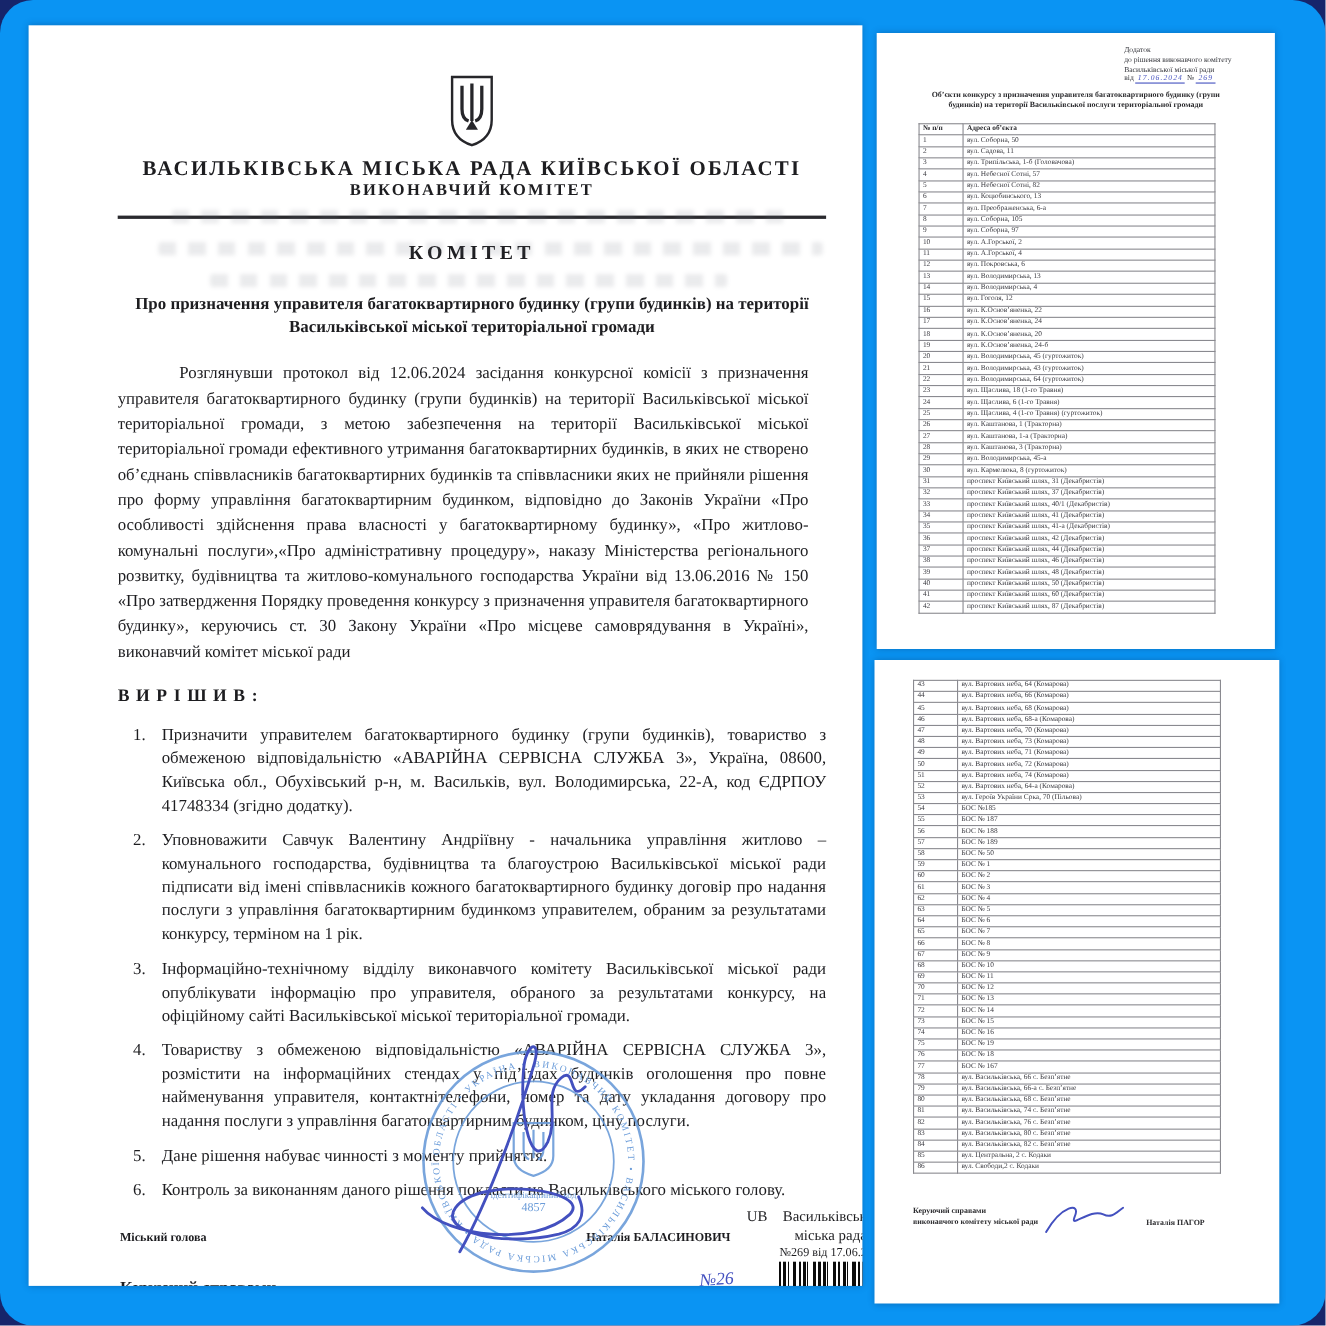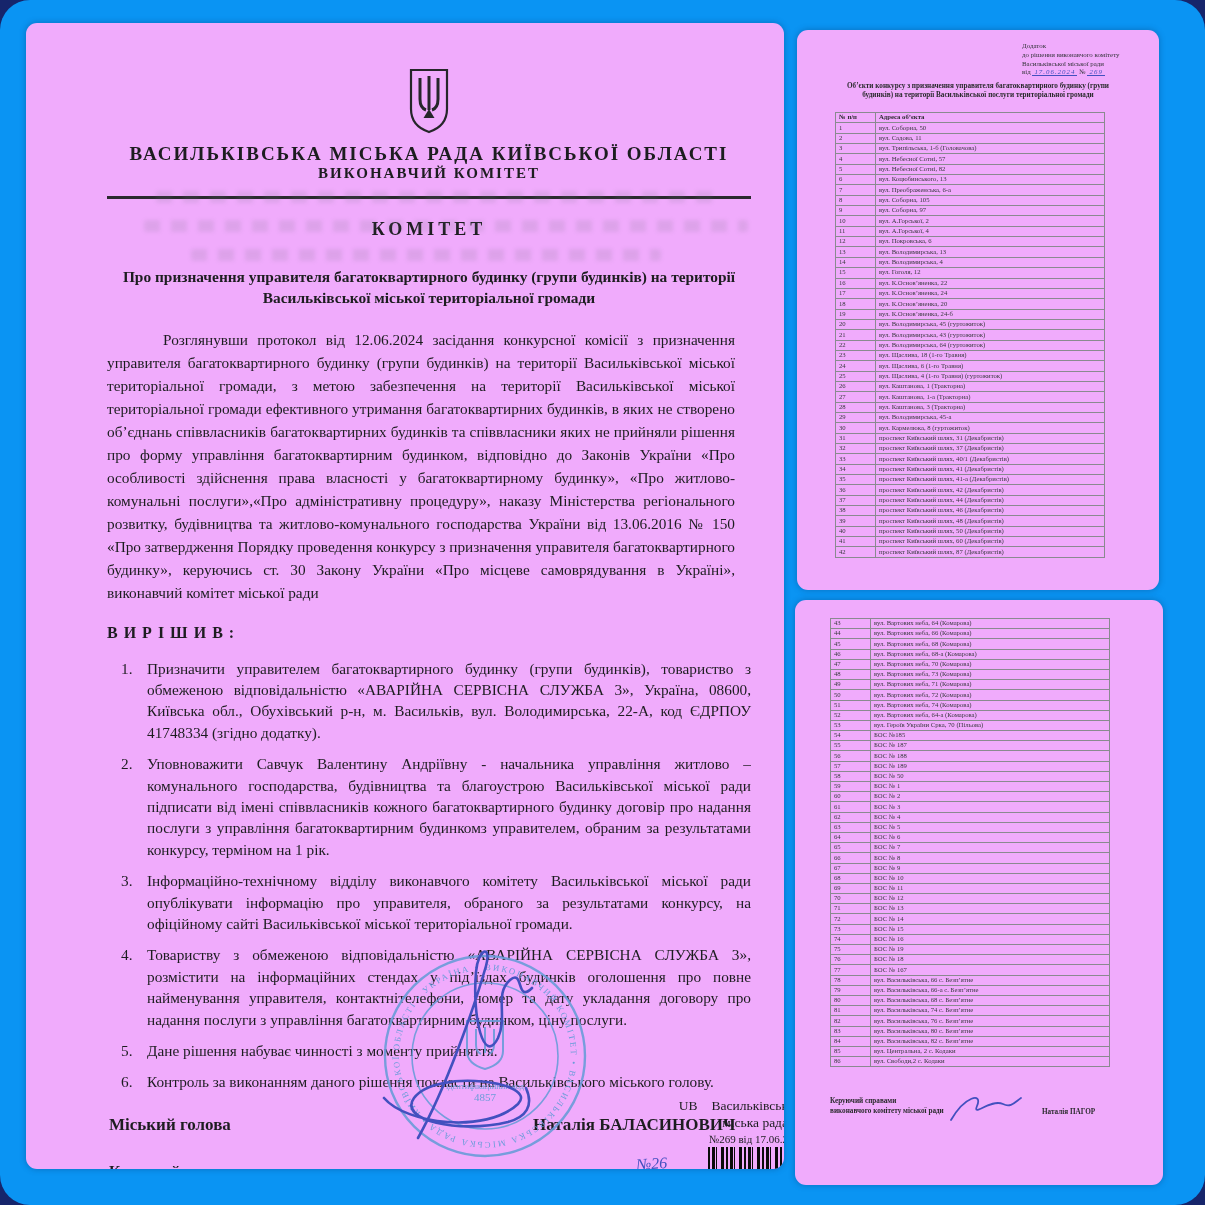--- a/index.html
+++ b/index.html
@@ -2,40 +2,40 @@
 <html><head>
 <meta charset="utf-8">
 <style>
   html,body{margin:0;padding:0;}
   body{
     width:1205px;height:1205px;position:relative;overflow:hidden;
     background:#16256b;
     font-family:"Liberation Serif", serif;
   }
   .frame{position:absolute;inset:0;background:#0a94f3;border-radius:30px;}
-  .page{position:absolute;background:#f0abfc;box-shadow:0 0 6px rgba(10,40,90,.35);overflow:hidden;border-radius:11px;}
+  .page{position:absolute;background:#ffffff;box-shadow:0 0 6px rgba(10,40,90,.35);overflow:hidden;}
   .page-main{left:26px;top:23px;width:758px;height:1146px;color:#1d1d20;}
   .page-app1{left:797px;top:30px;width:362px;height:560px;color:#2b2b2e;}
   .page-app2{left:795px;top:600px;width:368px;height:585px;color:#2b2b2e;}
 
   
   .doc-inner{padding:44px 33px 0 81px;}
   .emblem{display:block;margin:0 auto;}
   .org1{margin-top:8px;text-align:center;font-weight:bold;font-size:19px;letter-spacing:2px;}
   .org2{text-align:center;font-weight:bold;font-size:15px;letter-spacing:2px;}
   .rule{margin-top:14px;height:2.5px;background:#2a2a2e;}
   .doctype{margin-top:20px;text-align:center;font-weight:bold;font-size:18px;letter-spacing:4px;}
   .subject{margin-top:26px;text-align:center;font-weight:bold;font-size:15.4px;line-height:21px;}
   .preamble{margin:20px 16px 0 0;font-size:15.3px;line-height:23px;text-align:justify;text-indent:56px;}
   .resolved{margin-top:20px;font-weight:bold;font-size:16px;letter-spacing:1px;}
   .items{margin-top:16px;}
   .item{display:flex;padding-left:14px;margin-bottom:10px;font-size:15.3px;line-height:21.4px;}
   .item .n{flex:none;width:26px;}
   .item .txt{flex:1;text-align:justify;}
-  .sig-row{display:flex;margin-top:22px;font-weight:bold;font-size:17px;line-height:20px;padding-left:2px;}
+  .sig-row{display:flex;margin-top:22px;font-weight:bold;font-size:11px;line-height:20px;padding-left:2px;}
   .sig-row2{display:flex;align-items:center;margin-top:26px;font-weight:bold;font-size:15.4px;line-height:20px;padding-left:2px;}
   .sig-title{width:408px;}
   .sig-name{margin-left:16px;}
   .smudge{position:absolute;background:repeating-linear-gradient(90deg,rgba(105,110,122,.55) 0 16px,rgba(105,110,122,0) 16px 27px);filter:blur(2px);opacity:.25;height:12px;border-radius:3px;}
   .stamp-wrap{position:absolute;left:349px;top:920px;width:220px;height:226px;pointer-events:none;}
   .pen{position:absolute;pointer-events:none;}
   .reg{position:absolute;right:-4px;top:1074px;text-align:right;font-size:13.5px;line-height:17px;color:#1d1d20;}
   .reg .uv{display:inline-block;margin-right:14px;}
   .reg .numline{font-size:11px;}
   .barcode{position:absolute;left:682px;top:1124px;width:86px;height:30px;

